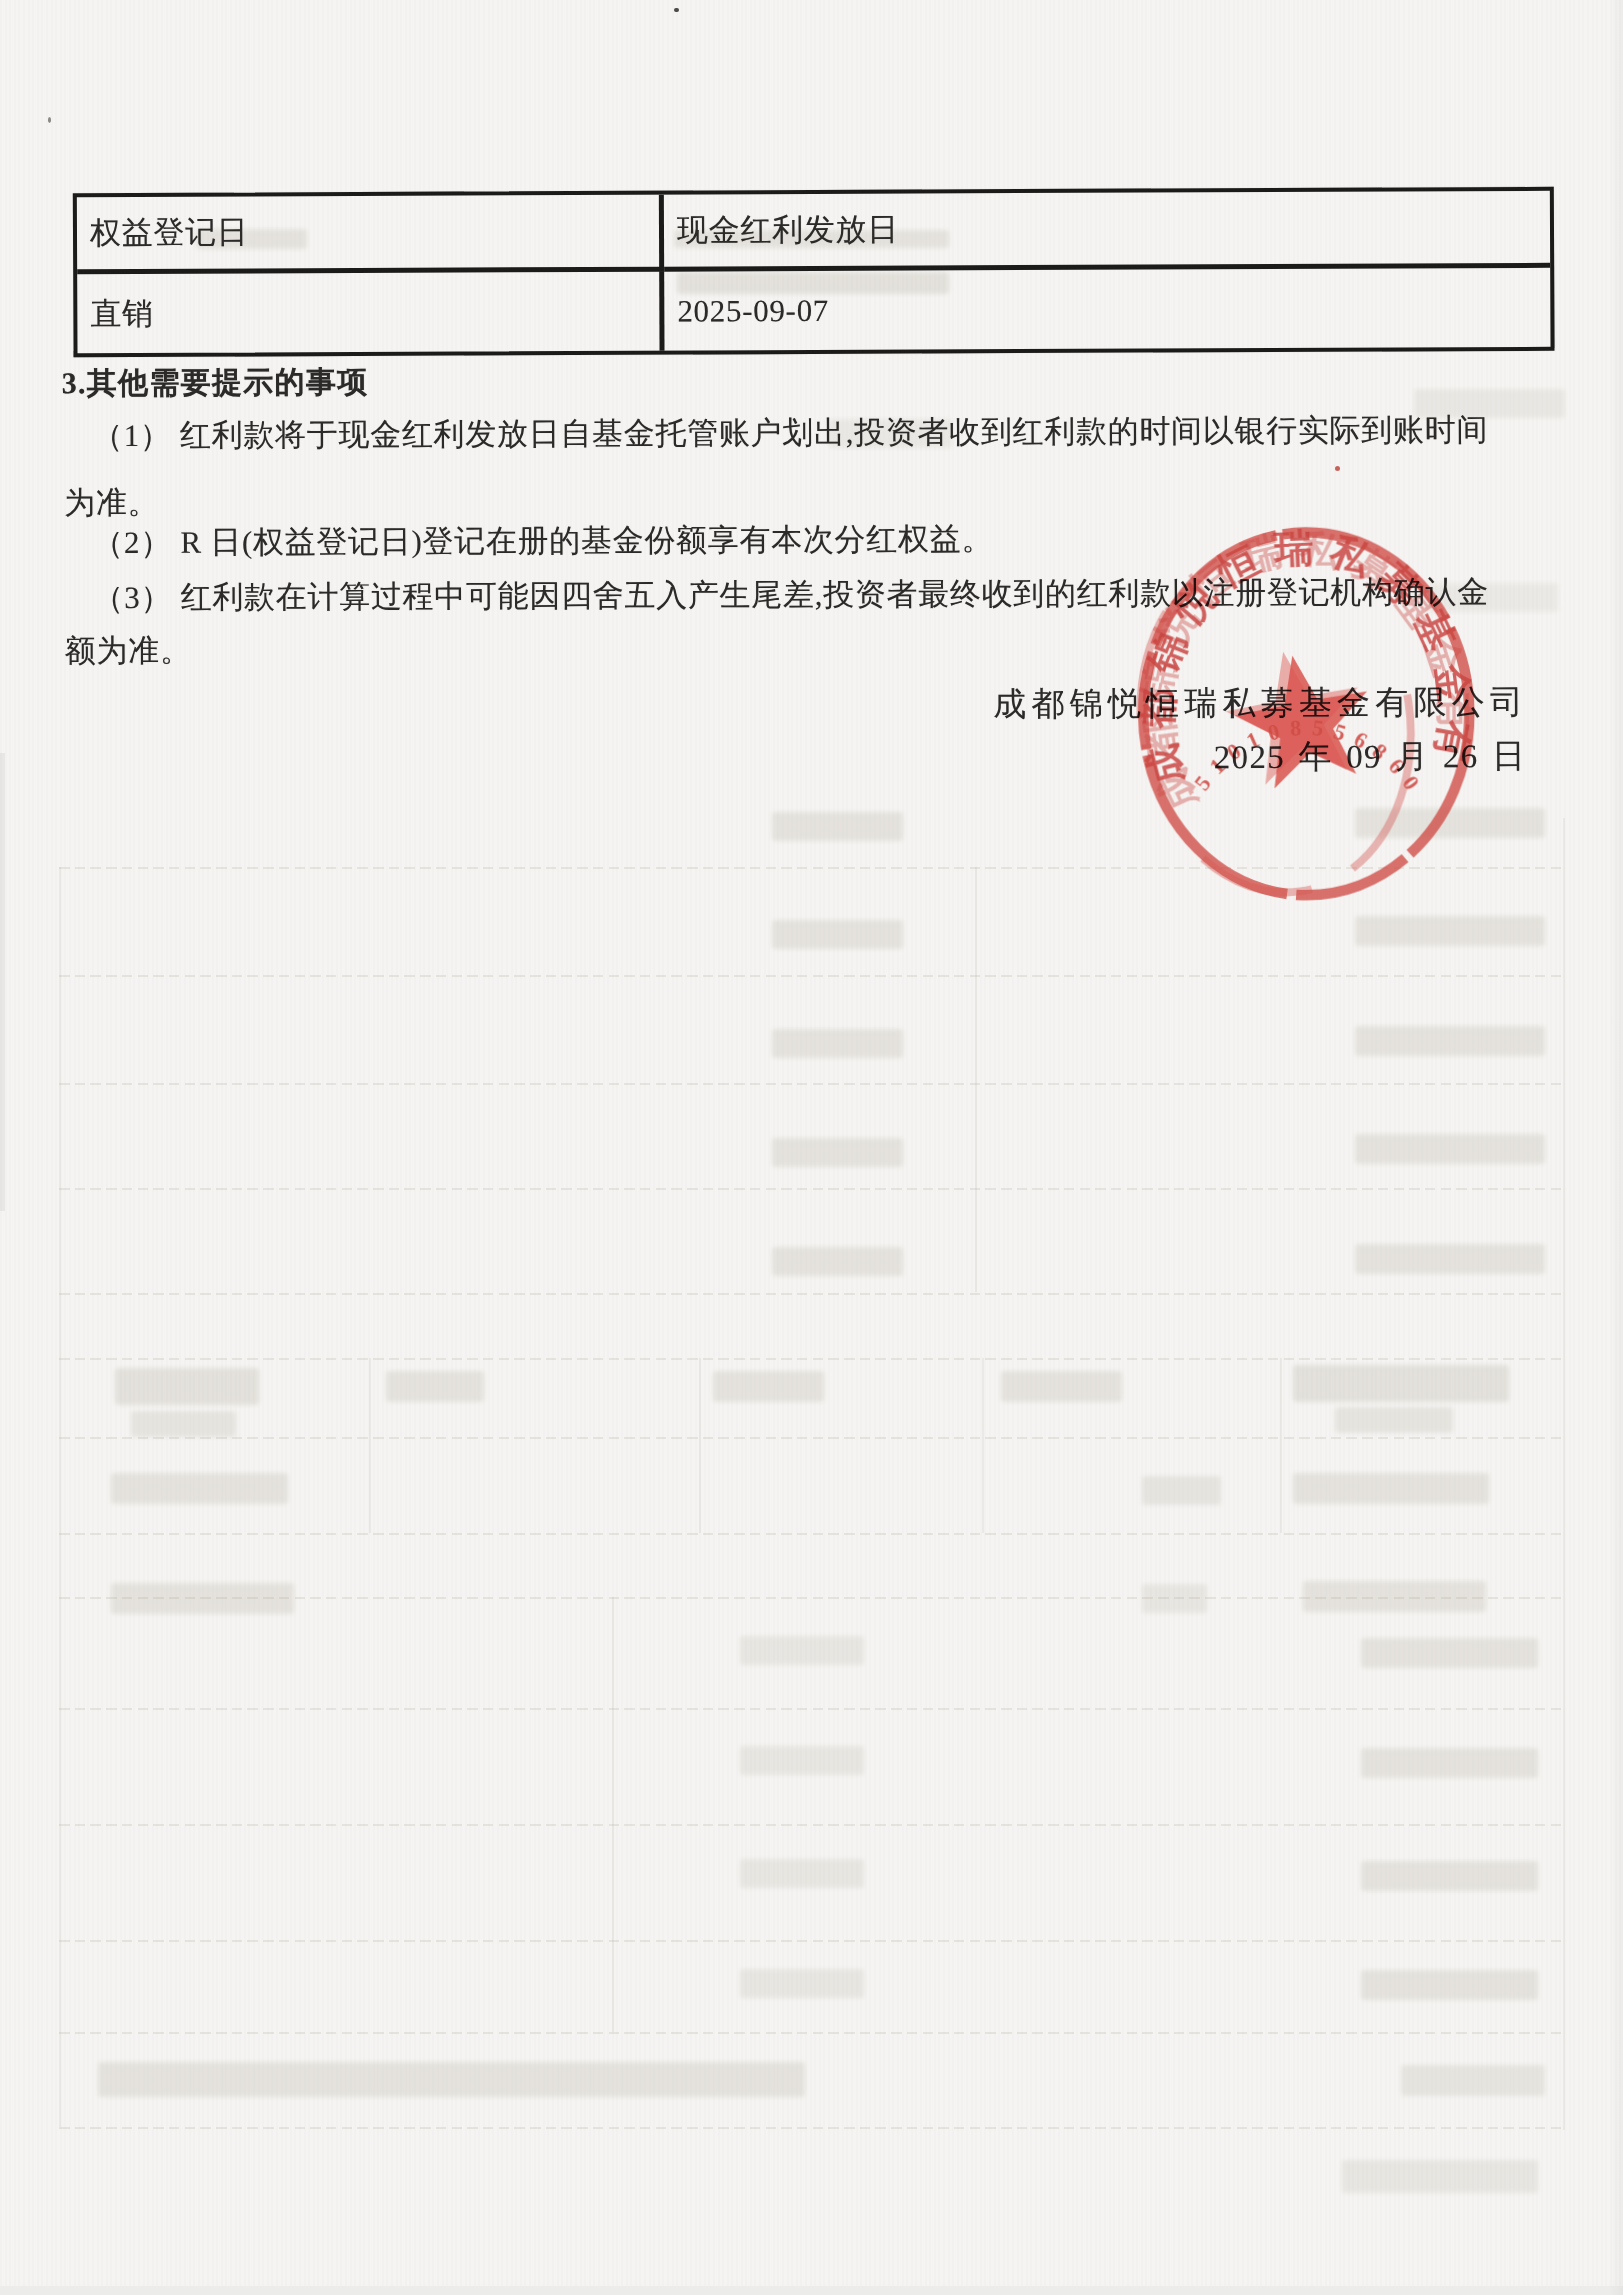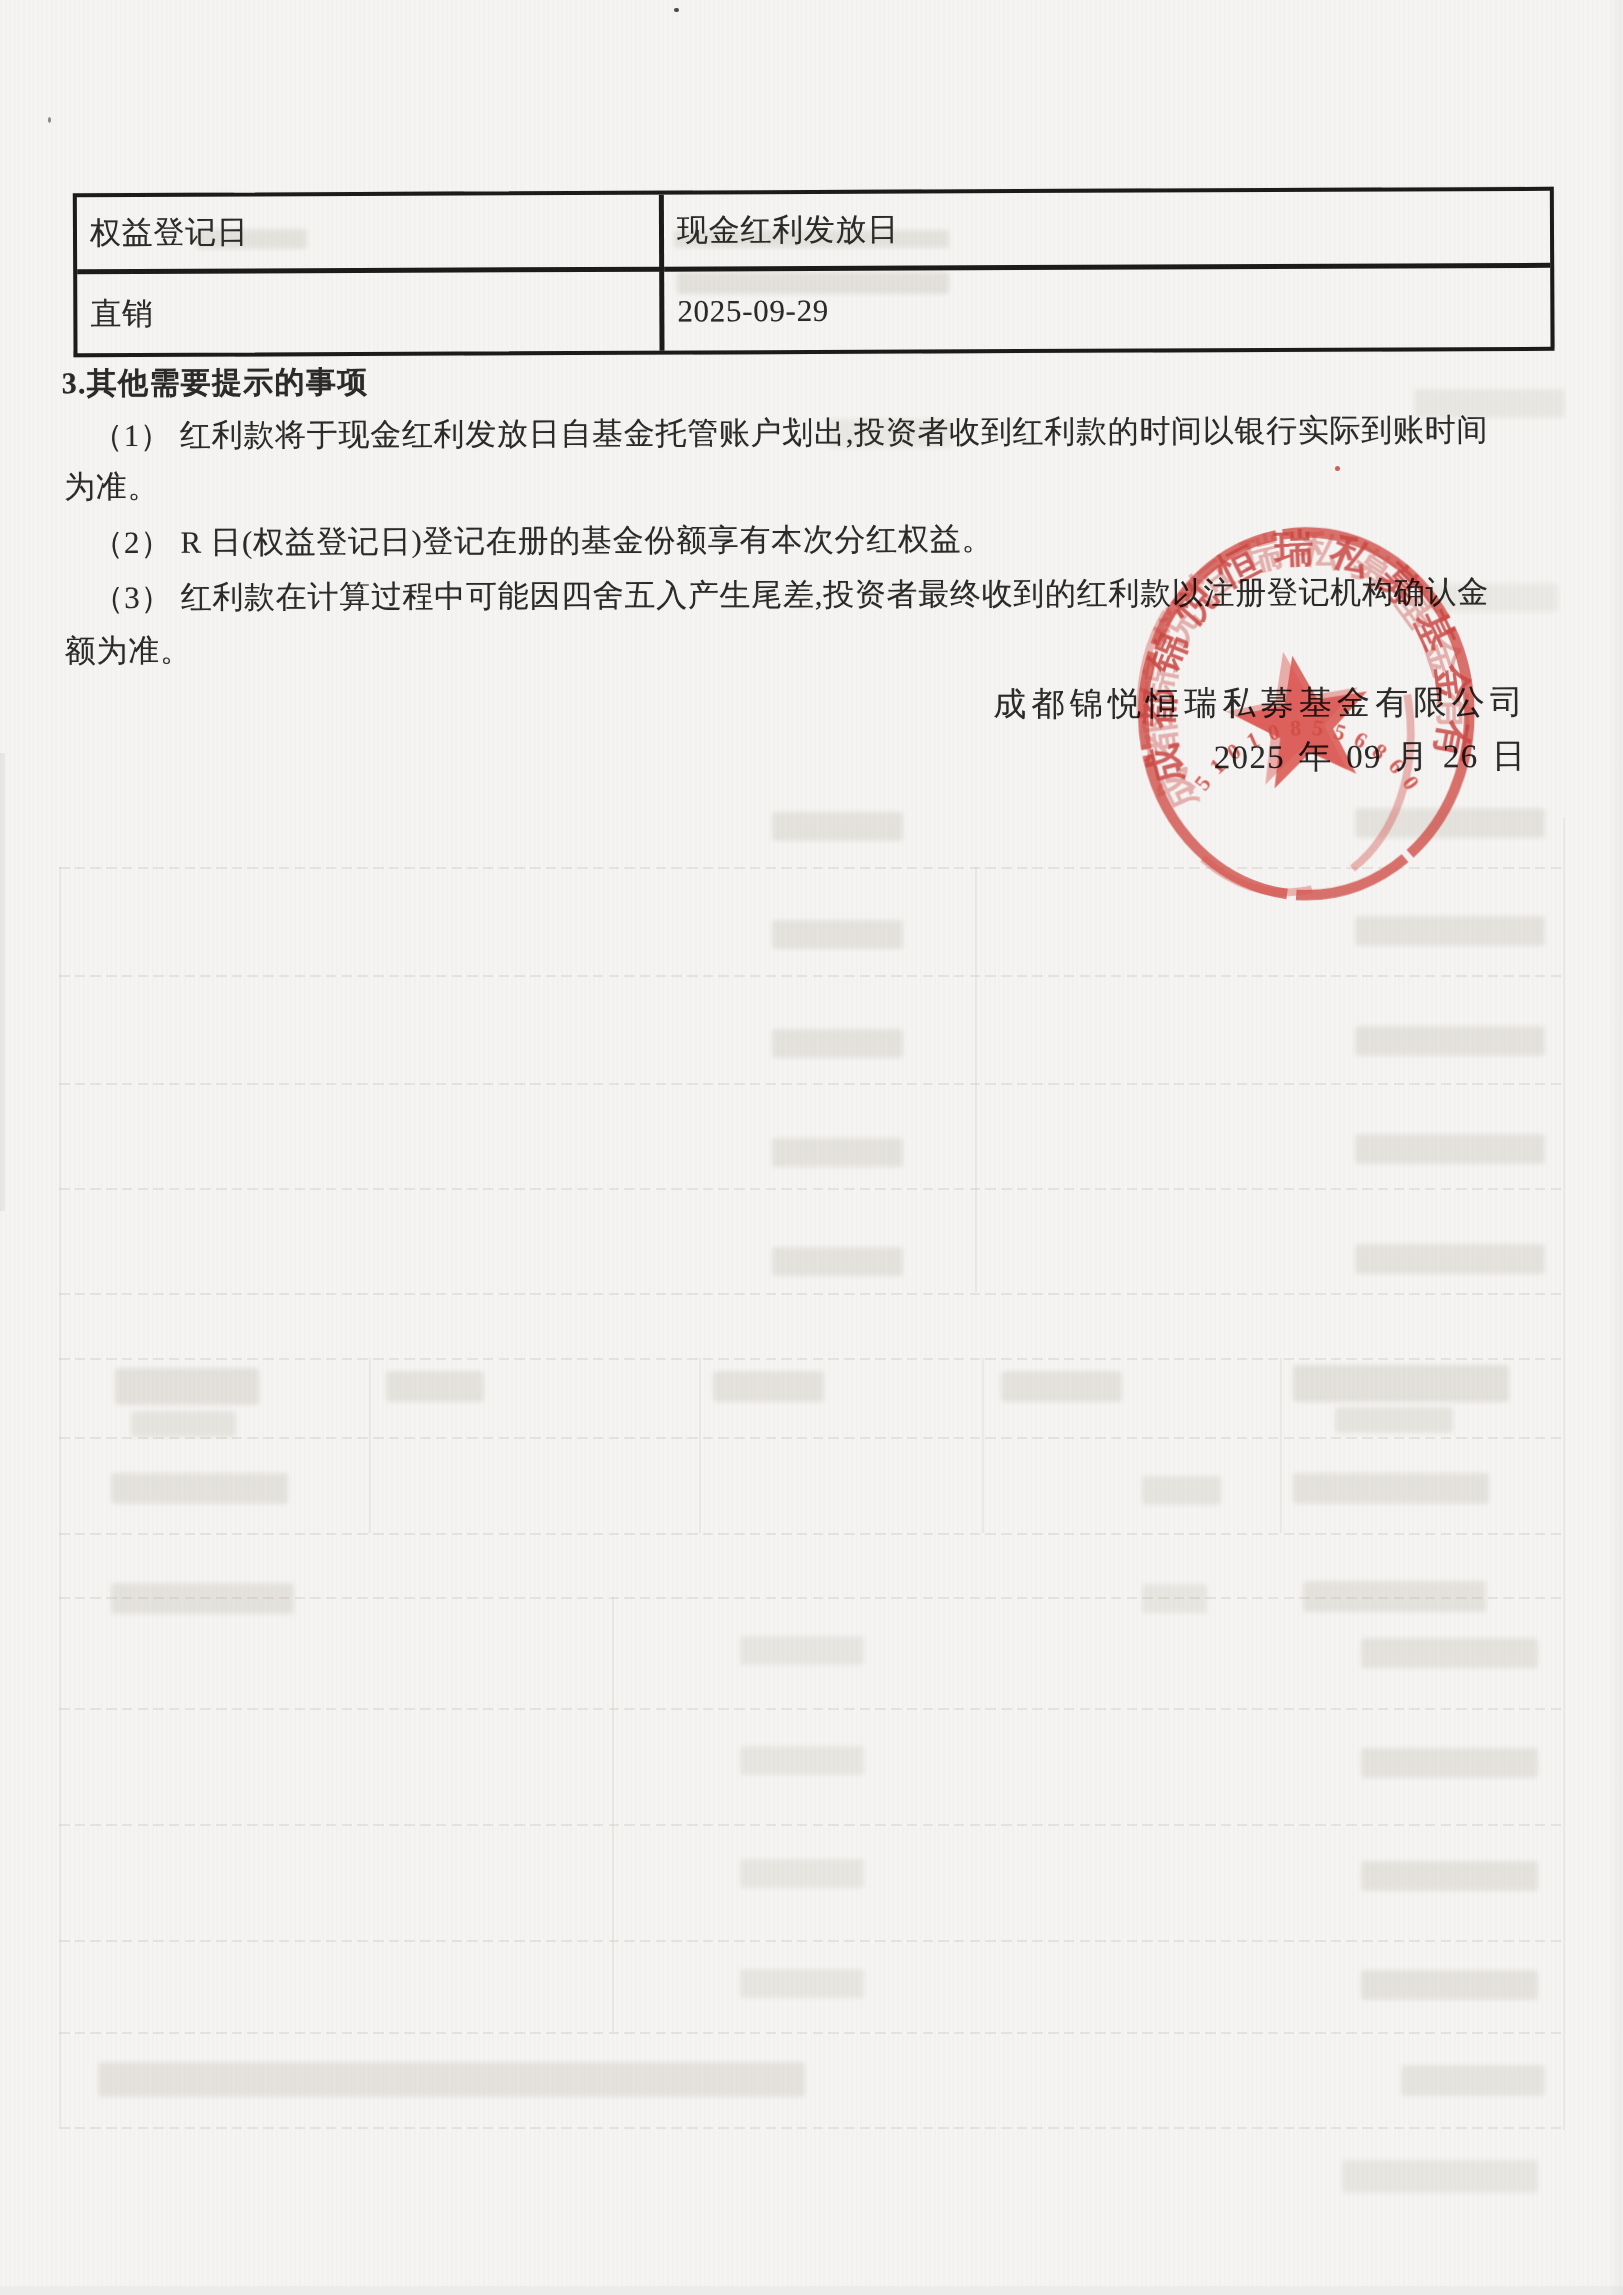--- a/index.html
+++ b/index.html
@@ -29,21 +29,21 @@
   
   .heading{
     position:absolute;left:65px;top:363px;font-size:30px;font-weight:bold;
     letter-spacing:1.3px;line-height:1.1;text-shadow:0 0 0.7px rgba(40,40,40,.5);
   }
   .bodyline{
     position:absolute;font-size:31px;line-height:1.15;letter-spacing:0.7px;
     white-space:pre;text-shadow:0 0 0.7px rgba(70,70,70,.4);
   }
   #line0{left:95px;top:415px;}
-  #line1{left:67px;top:466px;}
+  #line1{left:67px;top:482px;}
   #line2{left:95px;top:522px;}
   #line3{left:95px;top:577px;}
   #line4{left:67px;top:630px;}
   
   .sig-company{
     position:absolute;right:94px;top:683px;font-size:33px;letter-spacing:5.2px;
     white-space:pre;text-shadow:0 0 0.7px rgba(70,70,70,.4);
   }
   .sig-date{
     position:absolute;right:96px;top:737px;font-size:33px;letter-spacing:1.3px;
@@ -140,21 +140,21 @@
     <div class="cell c-r1 c-c1">
       <span>权益登记日</span>
     </div>
     <div class="cell c-r1">
       <span>现金红利发放日</span>
     </div>
     <div class="cell c-c1">
       <span>直销</span>
     </div>
     <div class="cell">
-      <span>2025-09-29</span>
+      <span>2025-09-07</span>
     </div>
   </div>
 
   <div class="heading">3.其他需要提示的事项</div>
   <div class="bodyline" id="line0">（1） 红利款将于现金红利发放日自基金托管账户划出,投资者收到红利款的时间以银行实际到账时间</div>
   <div class="bodyline" id="line1">为准。</div>
   <div class="bodyline" id="line2">（2） R 日(权益登记日)登记在册的基金份额享有本次分红权益。</div>
   <div class="bodyline" id="line3">（3） 红利款在计算过程中可能因四舍五入产生尾差,投资者最终收到的红利款以注册登记机构确认金</div>
   <div class="bodyline" id="line4">额为准。</div>
 

